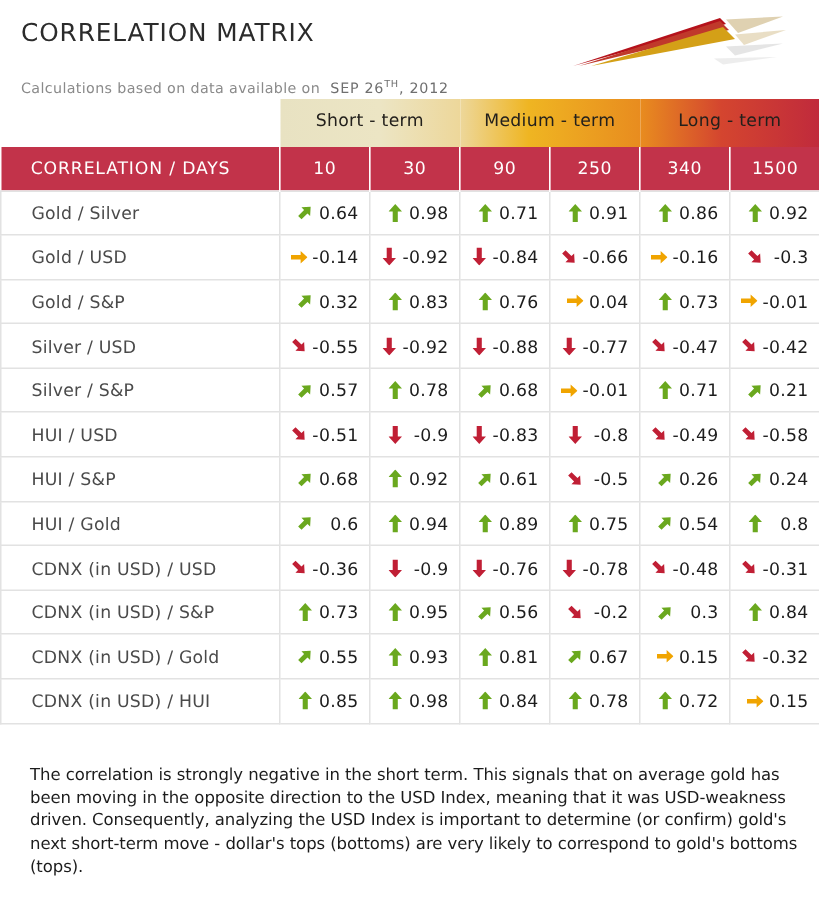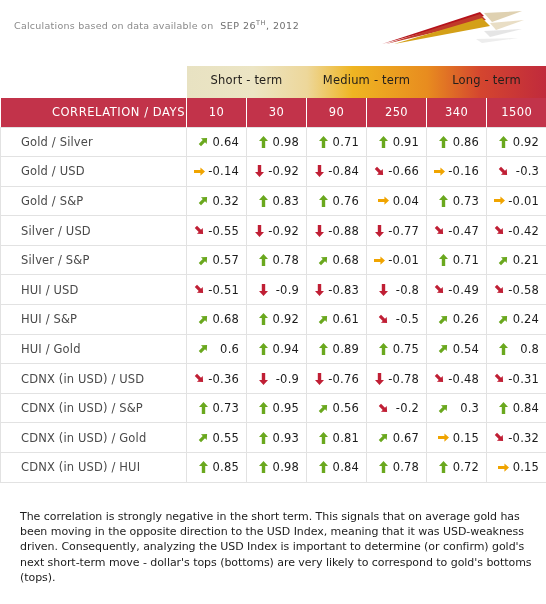--- a/index.html
+++ b/index.html
@@ -17,21 +17,21 @@
   .header{
     position:relative;height:66px;
     padding:12px 0 0 14px;box-sizing:border-box;
   }
   .title{
     font-size:16.5px;letter-spacing:.6px;color:#2b2b2b;
     font-weight:400;line-height:19px;white-space:nowrap;
   }
   .subtitle{
     font-size:9.5px;color:#8a8a8a;letter-spacing:.25px;
-    margin-top:5px;line-height:12px;white-space:nowrap;
+    margin-top:19px;line-height:12px;white-space:nowrap;
   }
   .subtitle .date{color:#6f6f6f;letter-spacing:.5px;}
   .subtitle sup{font-size:6.5px;vertical-align:super;}
 
   
   .logo{position:absolute;right:12px;top:10px;width:162px;height:50px;}
   .logo svg{display:block;}
   .logo-text{
     position:absolute;left:0;bottom:0;width:162px;text-align:center;
     font-size:11.5px;letter-spacing:.1px;color:#2b2b2b;white-space:nowrap;
@@ -60,21 +60,21 @@
 
   
   .head-row th{
     background:#c2334a;color:#ffffff;height:29px;
     border-right:1px solid #ffffff;border-left:1px solid #ffffff;
     font-weight:400;box-sizing:border-box;
   }
   .head-row th:first-child{border-left:0;}
   .head-row th:last-child{border-right:0;}
   .head-label{
-    text-align:right;padding-left:20px;font-size:11.5px;letter-spacing:.55px;margin-top:22px;
+    text-align:left;padding-left:20px;font-size:11.5px;letter-spacing:.55px;margin-top:22px;
   }
   .head-days{text-align:center;font-size:11.5px;letter-spacing:.4px;}
 
   
   .matrix tbody td{
     height:29.6px;border:1px solid #e2e2e2;box-sizing:border-box;
     background:#fff;
   }
   .matrix tbody tr td:first-child{border-left:1px solid #e2e2e2;}
   .cell-label{
@@ -102,20 +102,21 @@
     font-size:11px;line-height:15.4px;color:#1c1c1c;
     letter-spacing:-.05px;text-align:left;
   }
 </style>
 </head>
 <body>
 
 <div class="page">
 
   <div class="header">
+    <div class="title">CORRELATION MATRIX</div>
     <div class="subtitle">
       <span>Calculations based on data available on</span>
       <span class="date">&nbsp;<span>SEP 26</span><sup>TH</sup><span>, 2012</span></span>
     </div>
 
     <div class="logo">
       <svg width="162" height="38" viewBox="0 0 162 38">
         <polygon points="10,34 108,2 112,6" fill="#b5121b"></polygon>
         <polygon points="14,34 108,4 114,10" fill="#c0392b"></polygon>
         <polygon points="22,34 110,8 118,16" fill="#d4a017"></polygon>

